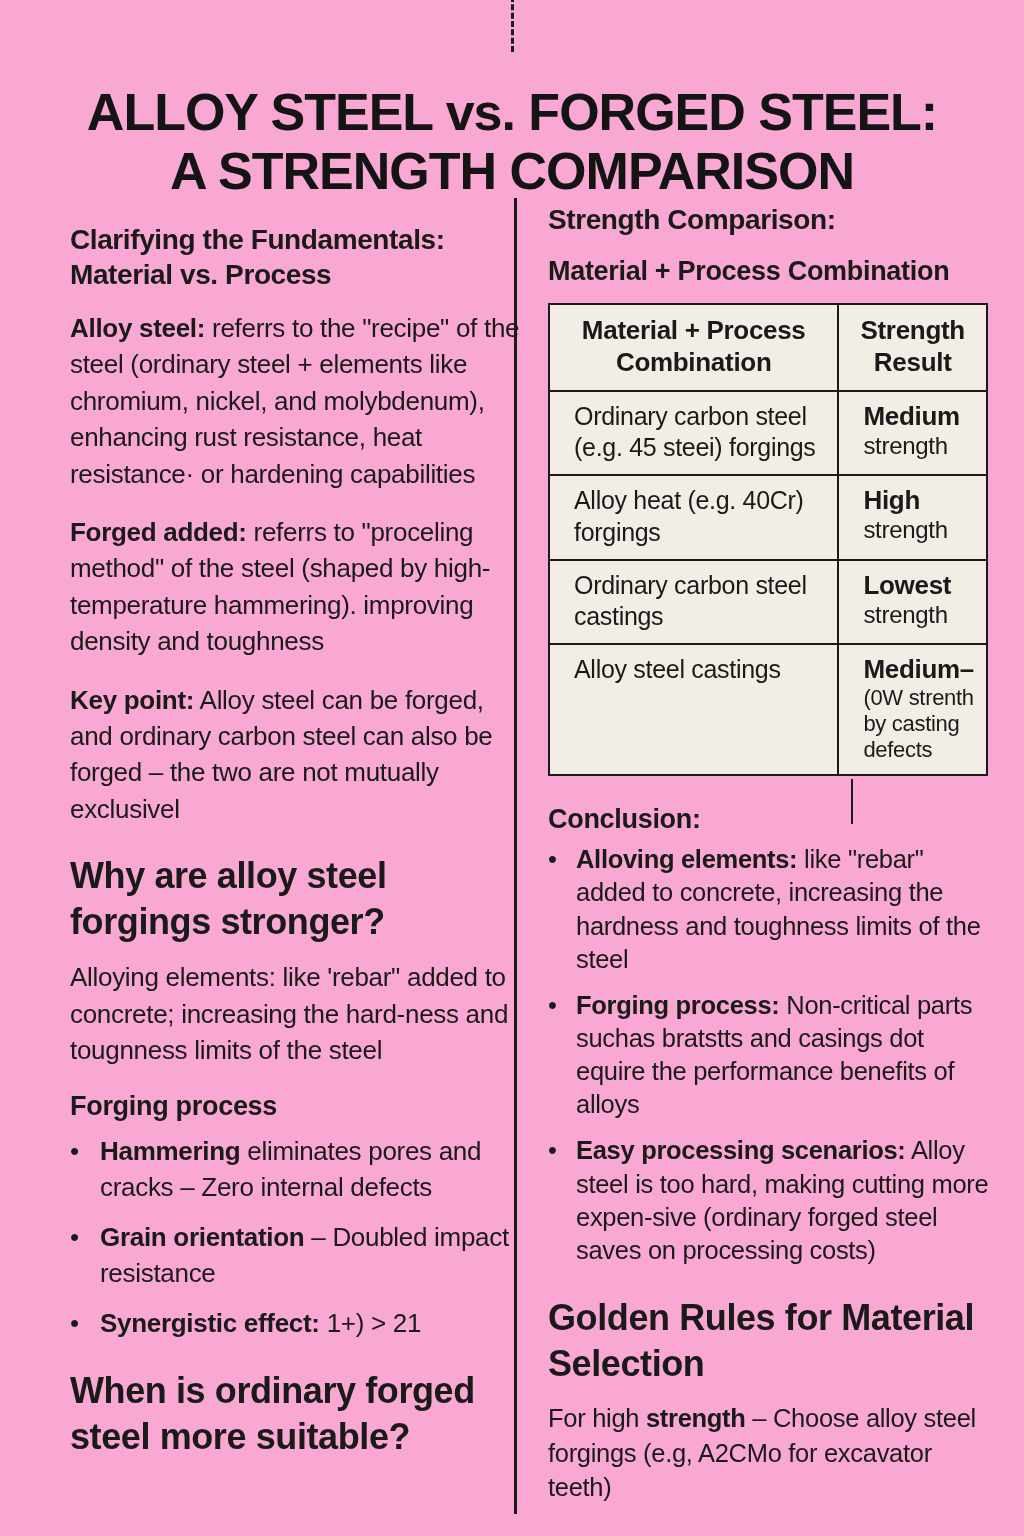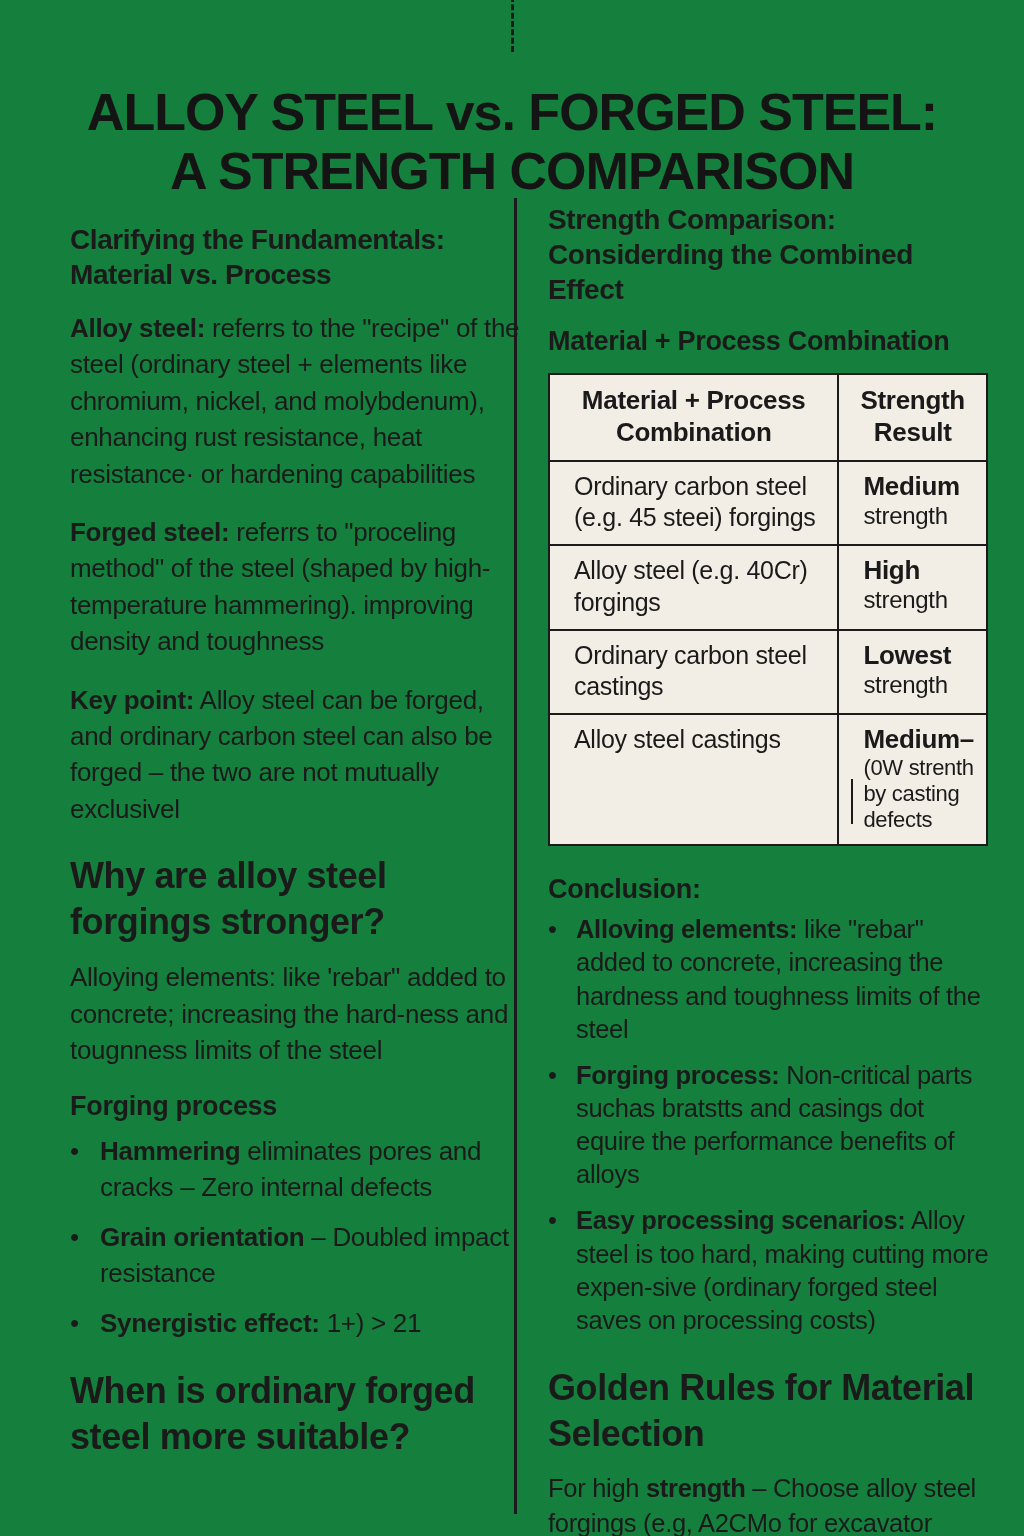--- a/index.html
+++ b/index.html
@@ -1,19 +1,19 @@
 <!DOCTYPE html>
 <html><head>
 <meta charset="utf-8">
 <style>
   html,body{margin:0;padding:0;}
   .page{
     position:relative;
     width:1024px;height:1536px;
-    background:#15803d;
+    background:#f9a8d4;
     color:#1a1a1a;
     font-family:"Liberation Sans",sans-serif;
     overflow:hidden;
   }
   
   .title{
     position:absolute;top:48px;left:0;right:0;
     text-align:center;
     font-weight:bold;
     font-size:52px;
@@ -110,21 +110,21 @@
 
   <div class="col col-left">
 
     <h2 class="h-section">
       <span>Clarifying the Fundamentals:</span>
       <span>Material vs. Process</span>
     </h2>
 
     <p class="body-p"><b>Alloy steel:</b><span> referrs to the "recipe" of the steel (ordinary steel + elements like chromium, nickel, and molybdenum), enhancing rust resistance, heat resistance· or hardening capabilities</span></p>
 
-    <p class="body-p"><b>Forged steel:</b><span> referrs to "proceling method" of the steel (shaped by high-temperature hammering). improving density and toughness</span></p>
+    <p class="body-p"><b>Forged added:</b><span> referrs to "proceling method" of the steel (shaped by high-temperature hammering). improving density and toughness</span></p>
 
     <p class="body-p"><b>Key point:</b><span> Alloy steel can be forged, and ordinary carbon steel can also be forged – the two are not mutually exclusivel</span></p>
 
     <h2 class="h-sub">
       <span>Why are alloy steel</span>
       <span>forgings stronger?</span>
     </h2>
 
     <p class="body-p">Alloying elements: like 'rebar" added to concrete; increasing the hard-ness and tougnness limits of the steel</p>
 
@@ -147,21 +147,20 @@
       <span>When is ordinary forged</span>
       <span>steel more suitable?</span>
     </h2>
 
   </div>
 
   <div class="col col-right">
 
     <h2 class="h-section">
       <span>Strength Comparison:</span>
-      <span>Considerding the Combined Effect</span>
     </h2>
 
     <h3 class="h-minor" style="margin-top:0;">Material + Process Combination</h3>
 
     <table class="tbl">
       <colgroup>
           <col class="c1">
           <col class="c2">
         </colgroup>
       <tbody>
@@ -170,21 +169,21 @@
         <th>Strength Result</th>
       </tr>
       <tr>
         <td>Ordinary carbon steel (e.g. 45 steei) forgings</td>
         <td class="res">
               <b>Medium</b>
               <span class="det">strength</span>
             </td>
       </tr>
       <tr>
-        <td>Alloy steel (e.g. 40Cr) forgings</td>
+        <td>Alloy heat (e.g. 40Cr) forgings</td>
         <td class="res">
               <b>High</b>
               <span class="det">strength</span>
             </td>
       </tr>
       <tr>
         <td>Ordinary carbon steel castings</td>
         <td class="res">
               <b>Lowest</b>
               <span class="det">strength</span>

